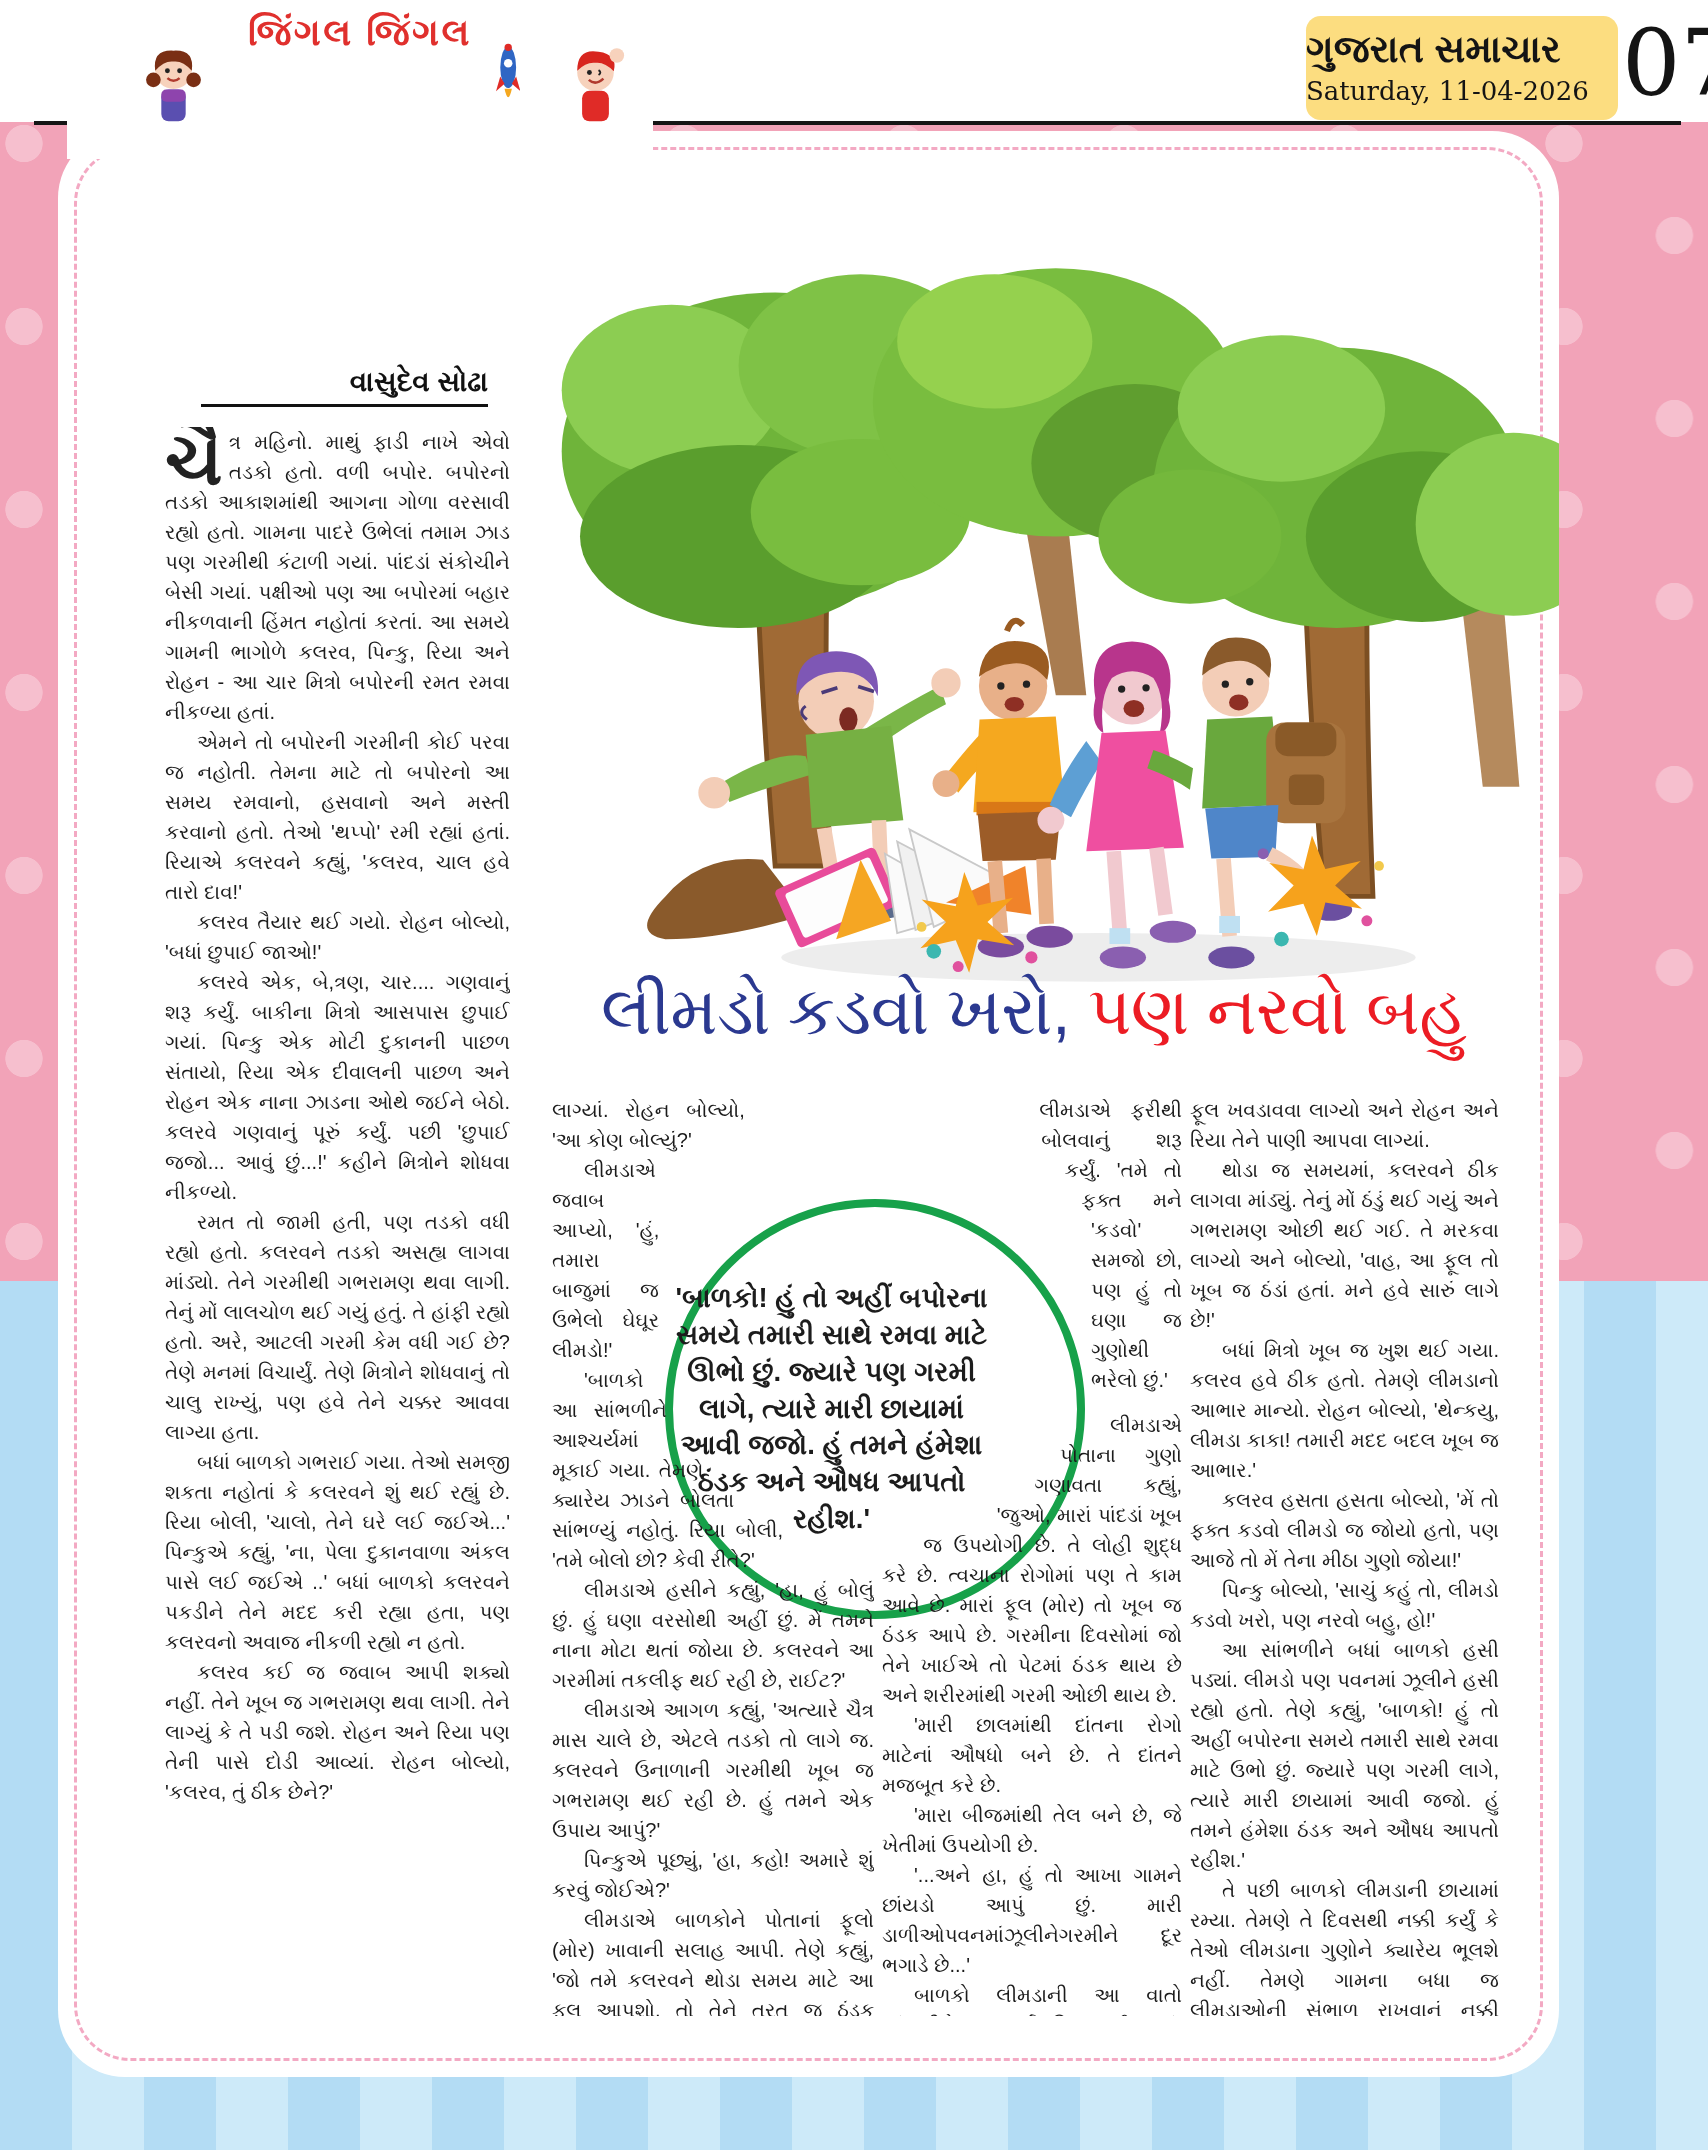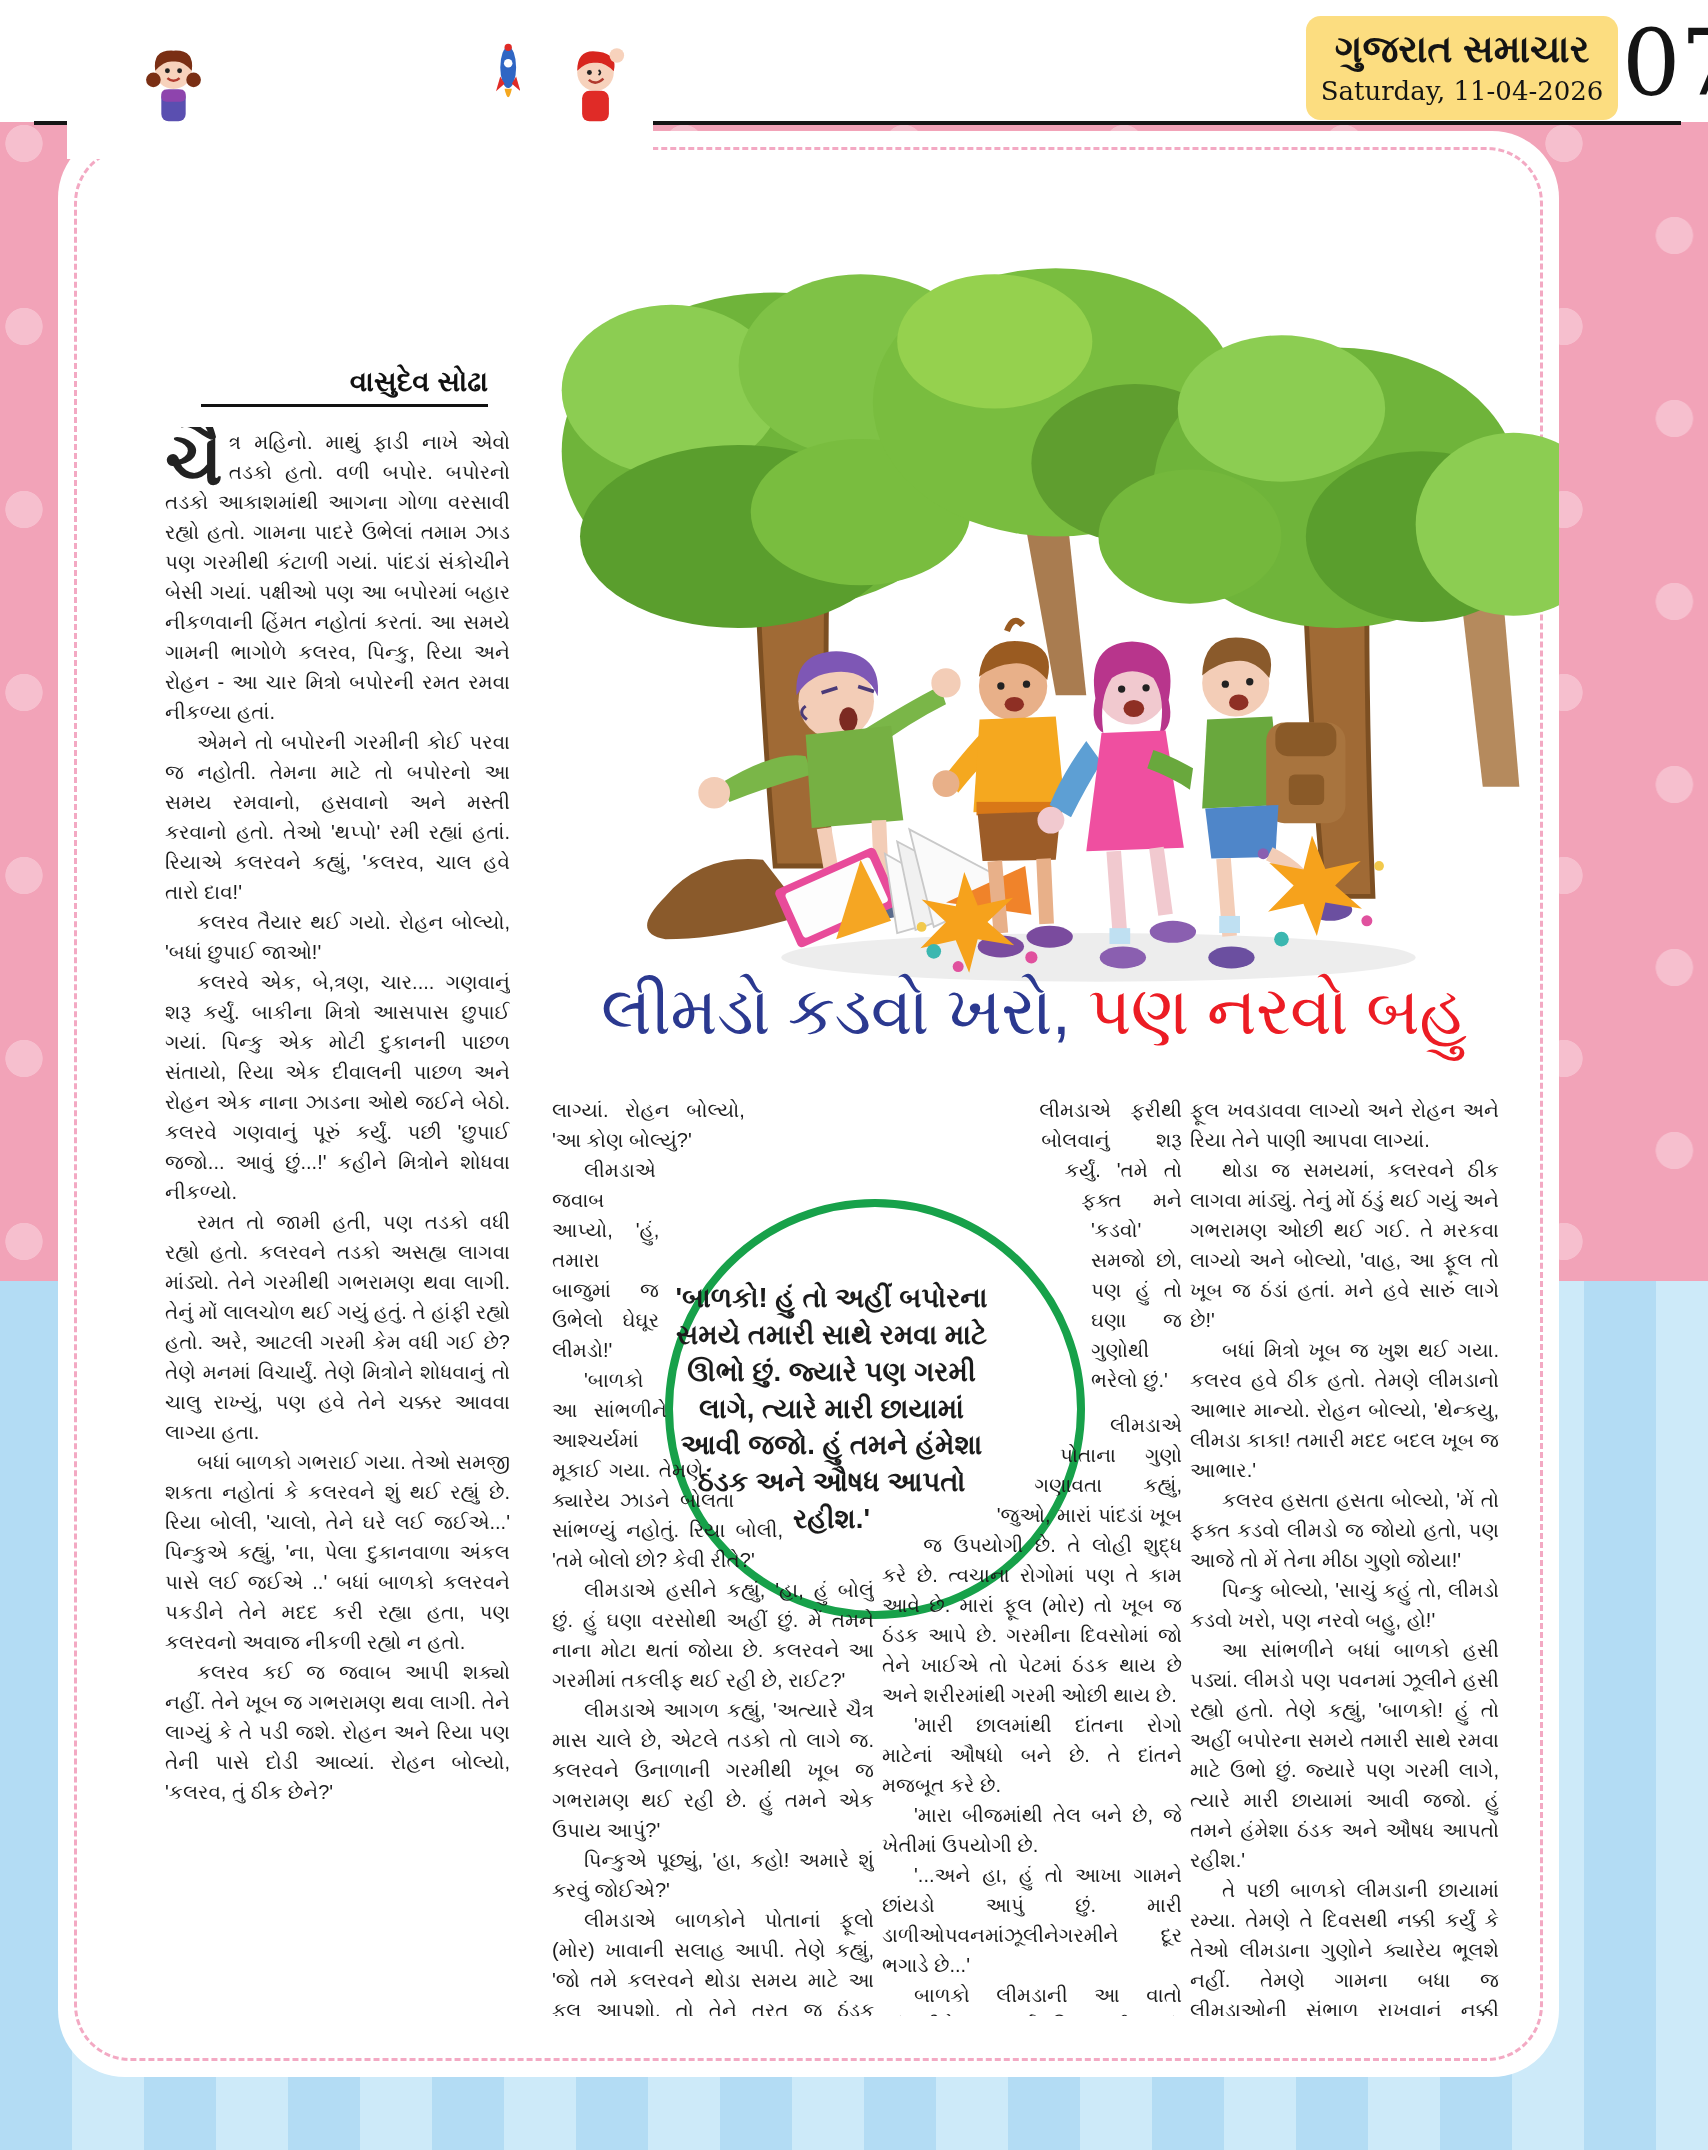--- a/index.html
+++ b/index.html
@@ -42,21 +42,21 @@
   .logo-word{margin-top:1.2px;display:flex;justify-content:center;align-items:flex-end;gap:3.7px;}
   .logo-letter{font-size:63px;line-height:1;font-weight:800;display:inline-block;}
   .logo-word span:nth-child(odd){transform:rotate(-6deg);}
   .logo-word span:nth-child(even){transform:rotate(5deg);}
   .logo-kid{position:absolute;top:37px;}
   .logo-kid.left{left:73px;}
   .logo-kid.right{right:24.4px;}
   .rocket{position:absolute;right:133px;top:34px;}
   .masthead{
     position:absolute;left:1306px;top:16px;width:312px;height:104px;
-    background:#fcdd80;border-radius:14.6px;z-index:5;text-align:center;
+    background:#fcdd80;border-radius:14.6px;z-index:5;
   }
   .masthead-title{font-size:38px;font-weight:800;color:#141414;margin-top:12.2px;}
   .masthead-date{font-family:"DejaVu Serif", serif;font-size:26px;color:#141414;margin-top:3.7px;}
   .page-number{
     position:absolute;left:1622px;top:13.4px;z-index:5;
     font-family:"DejaVu Serif", serif;font-size:92px;color:#141414;line-height:1.1;
   }
   
   .byline{
     position:absolute;left:201px;top:366px;width:287px;text-align:right;z-index:4;
@@ -111,20 +111,21 @@
 <body>
 
 <div class="bg-pink"></div>
 <div class="bg-blue"></div>
 <div class="panel"></div>
 <div class="panel-dash"></div>
 
 <div class="header-rule"></div>
 
 <div class="logo">
+  <div class="logo-tagline">જિંગલ જિંગલ</div>
   <div class="logo-word">
       <span class="logo-letter" style="color: rgb(226, 39, 42);"></span>
       <span class="logo-letter" style="color: rgb(239, 42, 140);"></span>
       <span class="logo-letter" style="color: rgb(138, 63, 174);"></span>
       <span class="logo-letter" style="color: rgb(47, 102, 196);"></span>
       <span class="logo-letter" style="color: rgb(46, 168, 76);"></span>
       <span class="logo-letter" style="color: rgb(245, 130, 31);"></span>
     </div>
   <span class="logo-kid left">
     <svg width="67" height="92" viewBox="0 0 110 150">

